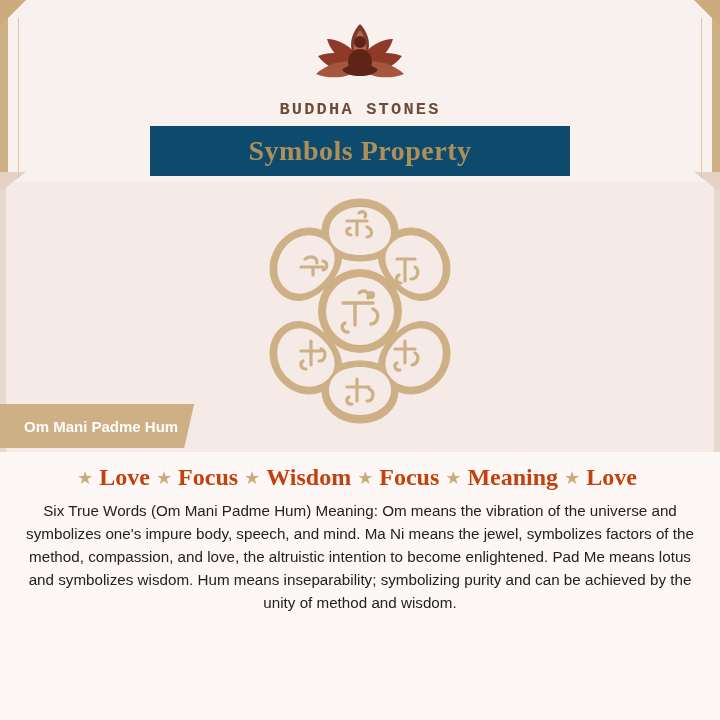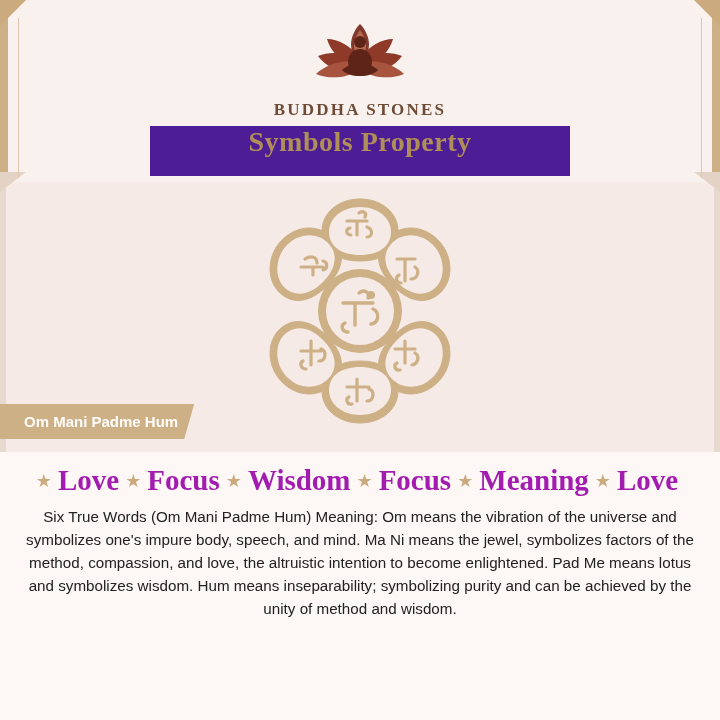--- a/index.html
+++ b/index.html
@@ -98,33 +98,34 @@
     left: 0; top: 18px;
     width: 720px;
     text-align: center;
   }
   .logo-svg {
     display: block;
     margin: 0 auto;
   }
   .brand {
     margin-top: 2px;
-    font-family: Liberation Serif, serif;
+    font-family: Liberation Mono, monospace;
     font-size: 17px;
     letter-spacing: 2.2px;
     color: #6d4b36;
     font-weight: 700;
   }
   
   .title-banner {
     position: absolute;
     left: 150px; top: 126px;
     width: 420px; height: 50px;
-    background: #4c1d95;
+    background: #0c4a6e;
     display: flex;
+    align-items: center;
     justify-content: center;
   }
   .title-banner .title-text {
     font-family: "Liberation Serif", serif;
     font-size: 28px;
     font-weight: 700;
     color: #b08e57;
     letter-spacing: 0.5px;
   }
   
@@ -133,21 +134,21 @@
     left: 0; top: 182px;
     width: 720px; height: 258px;
     display: flex;
     align-items: center;
     justify-content: center;
   }
   
   .tag {
     position: absolute;
     left: 0; top: 404px;
-    height: 35px;
+    height: 44px;
     background: #cdb085;
     color: #fffdfa;
     font-size: 15px;
     font-weight: 700;
     display: flex;
     align-items: center;
     padding: 0 16px 0 24px;
     clip-path: polygon(0 0, 100% 0, calc(100% - 10px) 100%, 0 100%);
   }
   
@@ -160,22 +161,22 @@
   }
   .keywords {
     display: flex;
     align-items: center;
     justify-content: center;
     gap: 0px;
     padding-top: 12px;
     font-family: "Liberation Serif", serif;
   }
   .kw {
-    color: #a21caf;
-    font-size: 29px;
+    color: #c2410c;
+    font-size: 24px;
     font-weight: 700;
     padding: 0 6px;
   }
   .star {
     color: #cbab7e;
     font-size: 18px;
     line-height: 1;
   }
   .body-text {
     padding: 8px 18px 0 18px;

